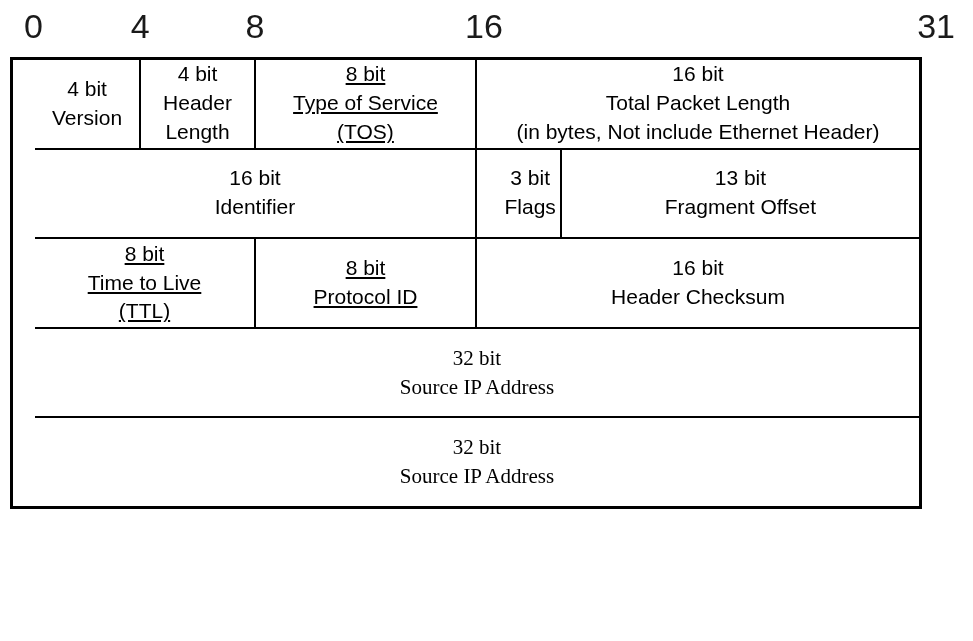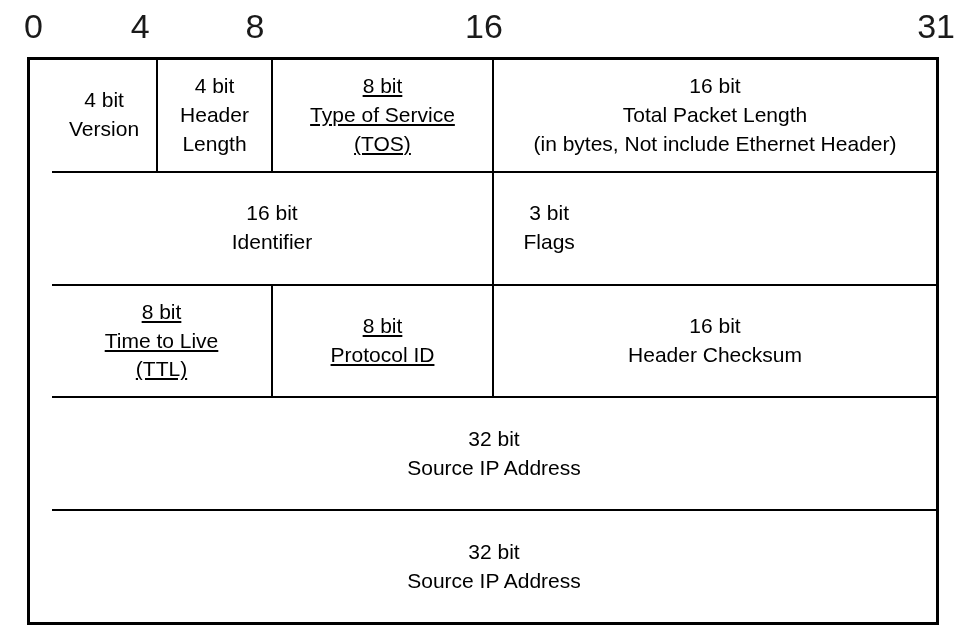--- a/index.html
+++ b/index.html
@@ -32,24 +32,24 @@
     white-space: nowrap;
   }
   .tick-0  { left: -4px; }
   .tick-4  { left: 12.3%; transform: translateX(-50%); }
   .tick-8  { left: 24.9%; transform: translateX(-50%); }
   .tick-16 { left: 50.0%; transform: translateX(-50%); }
   .tick-31 { right: -15px; text-align: right; }
   
   .ip-table {
     position: absolute;
-    left: 27px;
+    left: 10px;
     top: 57px;
     width: 912px;
-    height: 568px;
+    height: 452px;
     box-sizing: border-box;
     border: 3px solid #000000;
     display: flex;
     flex-direction: column;
     padding-left: 22px;
   }
   .row {
     flex: 1 1 0;
     display: flex;
     border-bottom: 2px solid #000000;
@@ -73,21 +73,21 @@
     color: #000000;
     padding: 0 4px;
   }
   
   .w-v4a { flex: 0 0 12.0%; }   
   .w-v4b { flex: 0 0 13.0%; }   
   .w-8   { flex: 0 0 25.0%; text-decoration: underline; }   
   .w-16  { flex: 0 0 50.0%; }   
   .w-3   { flex: 0 0 9.6%; justify-content: flex-end;  }   
   .w-13  { flex: 0 0 40.4%; }   
-  .w-32  { flex: 0 0 100%;  }   
+  .w-32  { flex: 0 0 100%; font-family: Liberation Serif, serif;  }   
 </style>
 </head>
 <body>
 
 <div class="ruler">
   <span class="tick tick-0">0</span>
   <span class="tick tick-4">4</span>
   <span class="tick tick-8">8</span>
   <span class="tick tick-16">16</span>
   <span class="tick tick-31">31</span>
@@ -119,20 +119,24 @@
 
   <div class="row">
     <div class="cell w-16">
       <span class="cell-label">16 bit
 Identifier</span>
     </div>
     <div class="cell w-3">
       <span class="cell-label">3 bit
 Flags</span>
     </div>
+    <div class="cell w-13">
+      <span class="cell-label">13 bit
+Fragment Offset</span>
+    </div>
   </div>
 
   <div class="row">
     <div class="cell w-8">
       <span class="cell-label">8 bit
 Time to Live
 (TTL)</span>
     </div>
     <div class="cell w-8">
       <span class="cell-label">8 bit

